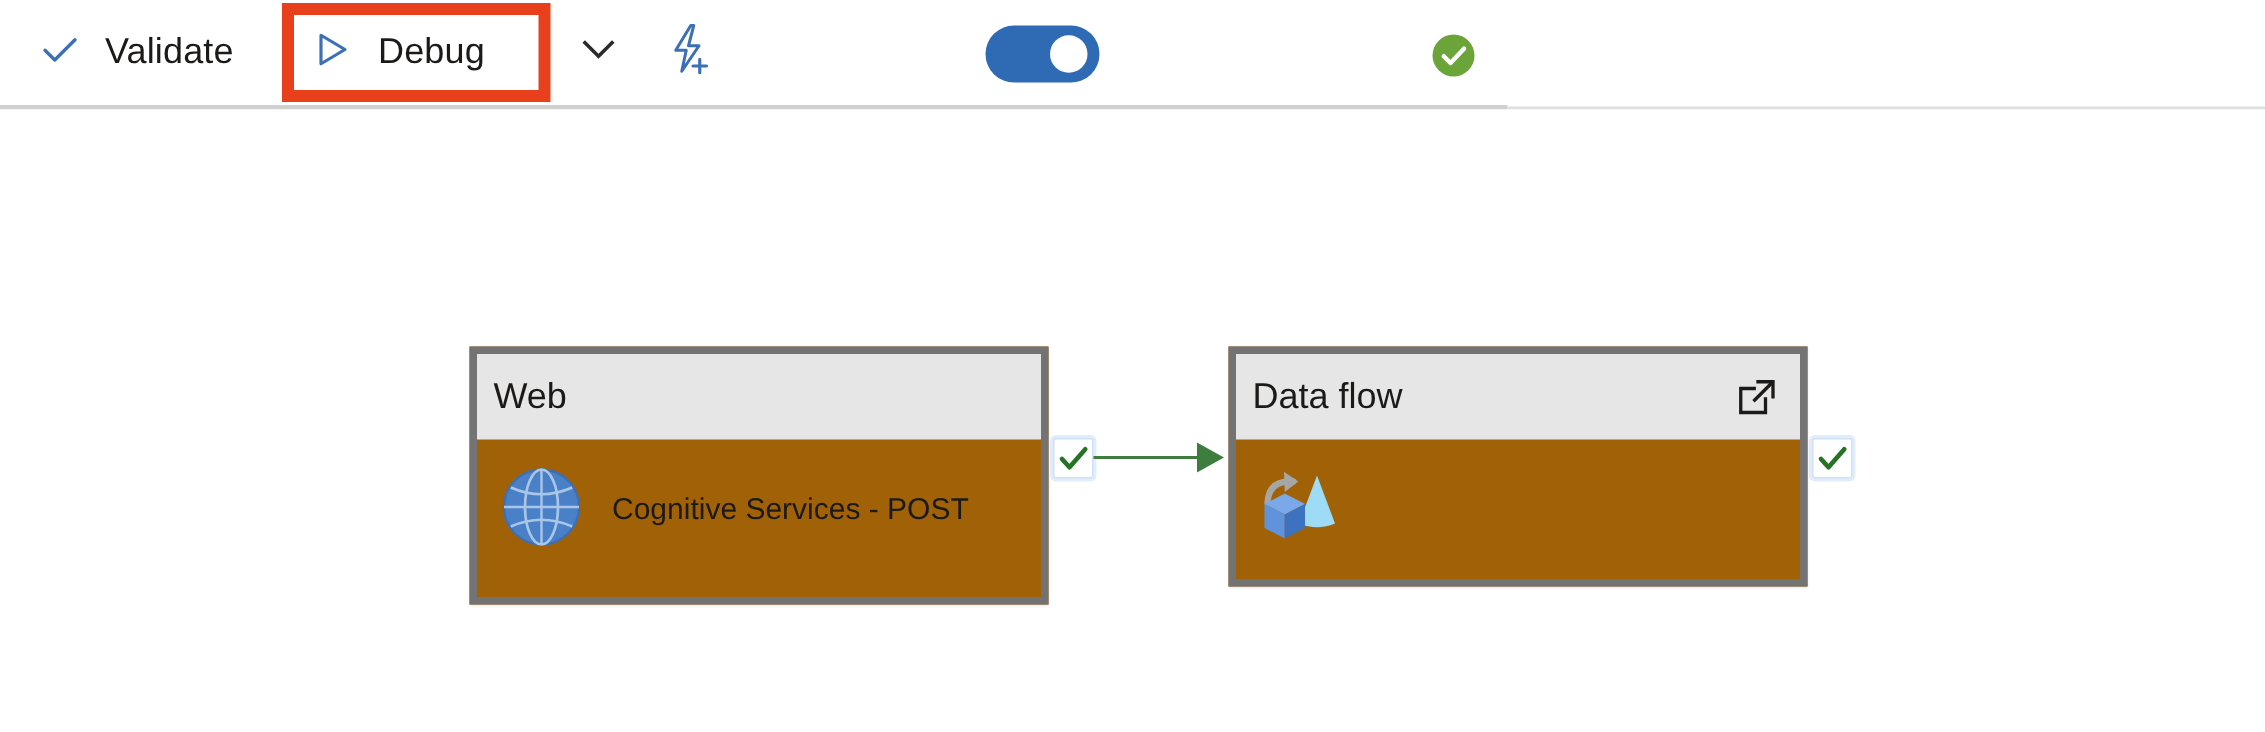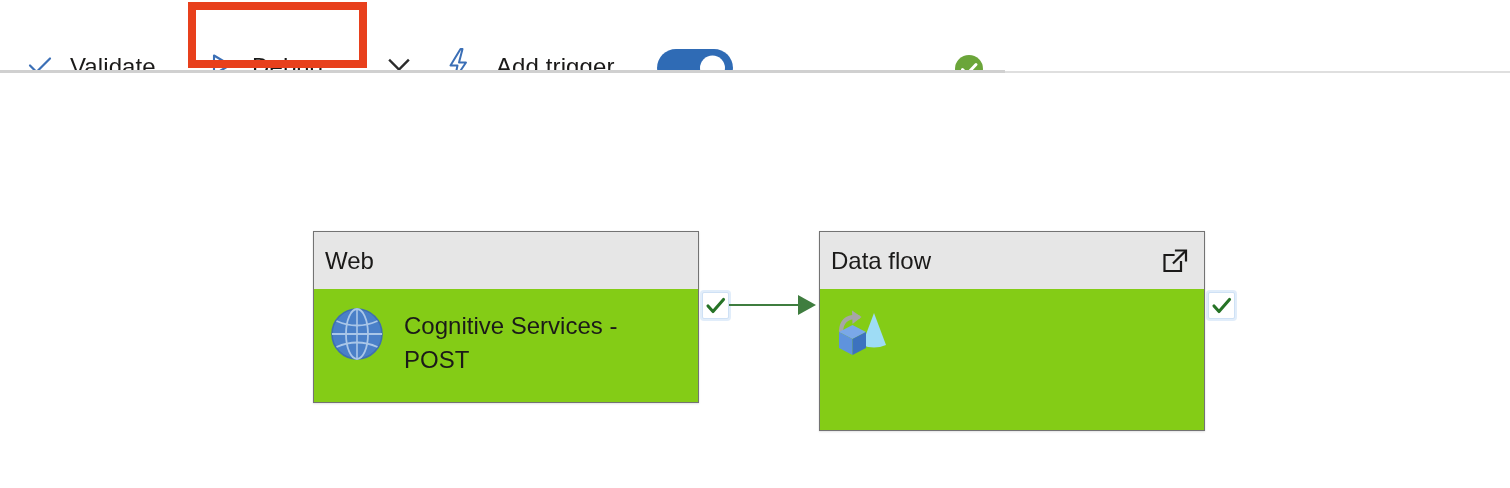--- a/index.html
+++ b/index.html
@@ -39,36 +39,35 @@
     background: #dfdfdf;
   }
 
   .tb-item {
     position: absolute;
     display: flex;
     align-items: center;
     height: 44px;
     top: 13px;
     white-space: nowrap;
-    margin-top: 32px;
   }
   .tb-label {
     font-size: 24px;
     line-height: 28px;
     color: #1b1a19;
     letter-spacing: 0.1px;
   }
 
   
   #tb-validate { left: 26px; }
   #tb-validate .tb-label { margin-left: 16px; }
 
   
   #tb-debug { left: 206px; }
-  #tb-debug .tb-label { margin-left: 16px; text-decoration: underline; }
+  #tb-debug .tb-label { margin-left: 16px; }
 
   .highlight-box {
     position: absolute;
     left: 188px;
     top: 2px;
     width: 163px;
     height: 50px;
     border: 8px solid #e8401c;
     box-sizing: content-box;
     pointer-events: none;
@@ -94,22 +93,22 @@
   .canvas {
     position: absolute;
     left: 0; top: 73px;
     width: 1510px;
     height: 415px;
     background: #ffffff;
   }
 
   .node {
     position: absolute;
-    background: #84cc16;
-    border: 1px solid #737373;
+    background: #a16207;
+    border: 5px solid #737373;
     box-shadow: 0 1px 2px rgba(0,0,0,0.10), 0 0 1px rgba(0,0,0,0.10);
     box-sizing: border-box;
   }
   .node-header {
     position: relative;
     height: 57px;
     background: #e6e6e6;
     display: flex;
     align-items: center;
     padding: 0 10px 0 11px;
@@ -140,31 +139,31 @@
   .node-icon {
     width: 58px;
     height: 58px;
     flex: 0 0 58px;
     display: flex;
     align-items: center;
     justify-content: center;
     margin-top: 2px;
   }
   .node-title {
-    font-size: 24px;
+    font-size: 20px;
     line-height: 34px;
     color: #1b1a19;
     margin-left: 18px;
-    margin-top: 6px;
+    margin-top: 16px;
     max-width: 243px;
     word-break: break-word;
   }
 
   #node-web { left: 313px; top: 158px; width: 386px; height: 172px; }
-  #node-dataflow { left: 819px; top: 158px; width: 386px; height: 200px; }
+  #node-dataflow { left: 819px; top: 158px; width: 386px; height: 160px; }
 
   
   .handle {
     position: absolute;
     width: 27px;
     height: 27px;
     background: #ffffff;
     border: 1px solid #cfe1f5;
     box-shadow: 0 0 0 2px rgba(200,222,245,0.55);
     box-sizing: border-box;
@@ -228,21 +227,20 @@
     </span>
   </div>
 
   <div class="tb-item" id="tb-addtrigger">
     <span>
       <svg width="36" height="38" viewBox="0 0 36 38">
         <path d="M17.5 3 L7.5 19.5 L14.5 19.5 L11.5 33.5 L23 16.5 L16 16.5 L19.5 3 Z" fill="none" stroke="#3b6fb6" stroke-width="2" stroke-linejoin="round" stroke-linecap="round"></path>
         <path d="M23.5 25.5 L23.5 34.5 M19 30 L28 30" fill="none" stroke="#3b6fb6" stroke-width="2.1" stroke-linecap="round"></path>
       </svg>
     </span>
-    <span class="tb-label">Add trigger</span>
   </div>
 
   <div class="tb-item" id="tb-toggle">
     <svg width="78" height="40" viewBox="0 0 78 40">
       <rect x="1" y="1" width="76" height="38" rx="19" ry="19" fill="#2f6bb5"></rect>
       <circle cx="56.5" cy="20" r="12.5" fill="#ffffff"></circle>
     </svg>
   </div>
 
 

